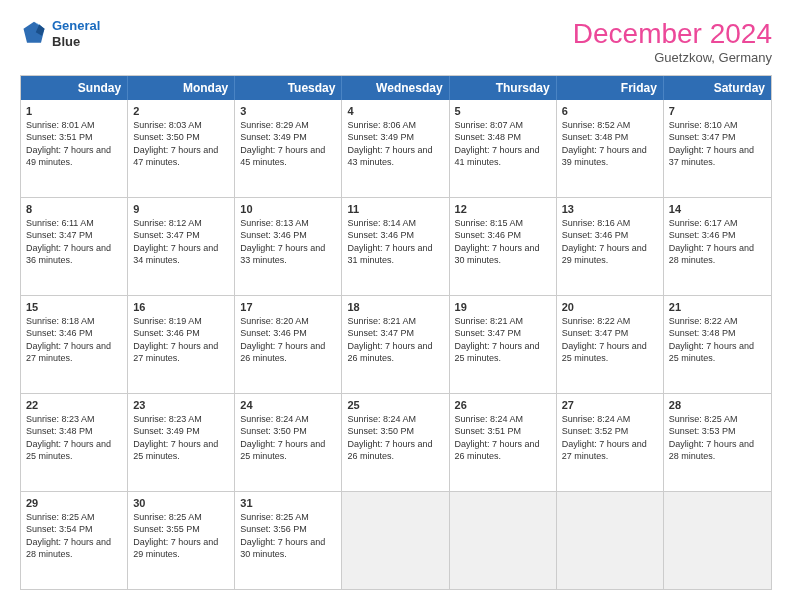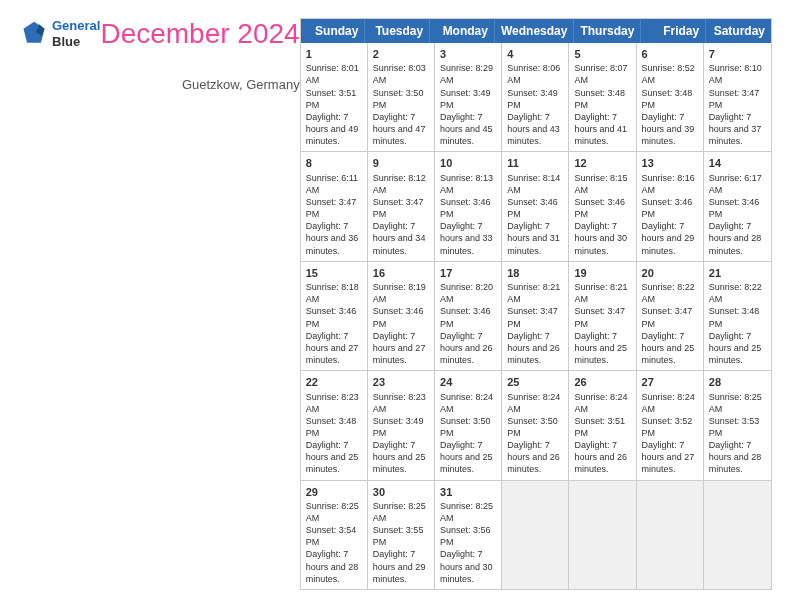--- a/index.html
+++ b/index.html
@@ -8,21 +8,21 @@
       background: #fff;
       width: 792px;
       height: 612px;
       overflow: hidden;
     }
     .page {
       width: 792px;
       height: 612px;
       padding: 18px 20px 22px 20px;
       display: flex;
-      flex-direction: row;
+      flex-direction: column;
     }
     .header {
       display: flex;
       justify-content: space-between;
       align-items: flex-start;
       margin-bottom: 10px;
     }
     .logo {
       display: flex;
       align-items: center;
@@ -45,21 +45,20 @@
       text-align: right;
     }
     .month-title {
       font-size: 28px;
       font-weight: 300;
       color: #ec4899;
     }
     .location {
       font-size: 13px;
       color: #555;
-      margin-top: 27px;
     }
     .calendar {
       flex: 1;
       display: flex;
       flex-direction: column;
       border: 1px solid #ccc;
     }
     .cal-header {
       display: grid;
       grid-template-columns: repeat(7, 1fr);
@@ -137,22 +136,22 @@
     </div>
     <div class="title-section">
       <div class="month-title">December 2024</div>
       <div class="location">Guetzkow, Germany</div>
     </div>
   </div>
 
   <div class="calendar">
     <div class="cal-header">
       <div class="cal-header-cell">Sunday</div>
+      <div class="cal-header-cell">Monday</div>
       <div class="cal-header-cell">Tuesday</div>
-      <div class="cal-header-cell">Monday</div>
       <div class="cal-header-cell">Wednesday</div>
       <div class="cal-header-cell">Thursday</div>
       <div class="cal-header-cell">Friday</div>
       <div class="cal-header-cell">Saturday</div>
     </div>
     <div class="cal-body" id="cal-body">
     <div class="cal-row">
           <div class="cal-cell">
         <div class="day-num">1</div>
         <div class="cell-text">Sunrise: 8:01 AM</div>

